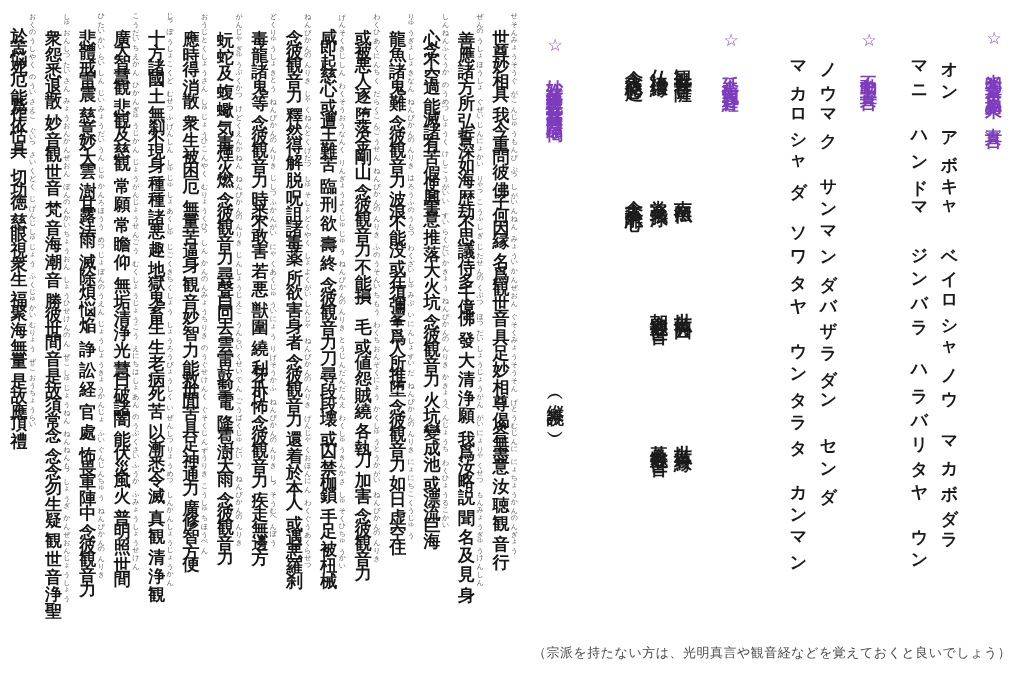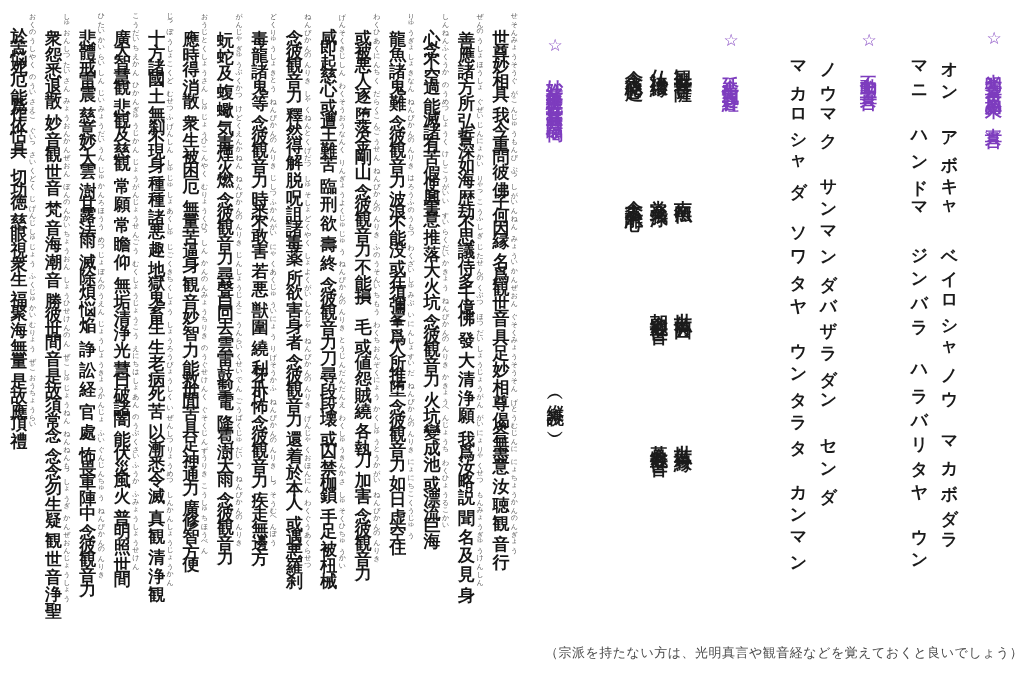--- a/index.html
+++ b/index.html
@@ -12,21 +12,21 @@
   .subheading{color:#1b1b1b;font-weight:bold;font-size:17px;letter-spacing:3.5px;}
   
   #sutra{position:absolute;left:2px;top:8px;width:516px;height:664px;
          display:flex;flex-direction:row-reverse;justify-content:space-between;
          font-family:"Liberation Serif","DejaVu Serif",serif;}
   .s-col{writing-mode:vertical-rl;height:662px;width:34px;color:#161616;}
   .phrase{display:inline-block;font-size:17px;line-height:1.05;letter-spacing:0.5px;
           margin-inline-end:5px;font-weight:bold;}
   ruby{ruby-position:over;}
   rt{font-size:7px;color:#5a5a5a;letter-spacing:0;font-weight:normal;}
-  #caption{position:absolute;left:533px;top:644px;font-size:13px;color:#4a4a4a;letter-spacing:0.5px;margin-left:12px;}
+  #caption{position:absolute;left:533px;top:644px;font-size:13px;color:#4a4a4a;letter-spacing:0.5px;}
 </style>
 </head>
 <body>
 
 <div id="page">
 
   <div id="sutra">
       <div class="s-col"><div class="phrase"><ruby>世尊妙相具<rt>せそんみょうそうぐ</rt></ruby></div><div class="phrase"><ruby>我今重問彼<rt>がこんじゅうもんぴ</rt></ruby></div><div class="phrase"><ruby>佛子何因縁<rt>ぶっしがいんねん</rt></ruby></div><div class="phrase"><ruby>名爲観世音<rt>みょういかんぜおん</rt></ruby></div><div class="phrase"><ruby>具足妙相尊<rt>ぐそくみょうそうそん</rt></ruby></div><div class="phrase"><ruby>偈答無盡意<rt>げとうむじんに</rt></ruby></div><div class="phrase"><ruby>汝聴観音行<rt>にょちょうかんのんぎょう</rt></ruby></div></div>
       <div class="s-col"><div class="phrase"><ruby>善應諸方所<rt>ぜんのうしょほうしょ</rt></ruby></div><div class="phrase"><ruby>弘誓深如海<rt>ぐぜいじんにょかい</rt></ruby></div><div class="phrase"><ruby>歴劫不思議<rt>りゃっこうふしぎ</rt></ruby></div><div class="phrase"><ruby>侍多千億佛<rt>じたせんのくぶつ</rt></ruby></div><div class="phrase"><ruby>發大清浄願<rt>ほつだいしょうじょうがん</rt></ruby></div><div class="phrase"><ruby>我爲汝略説<rt>がいにょりゃくせつ</rt></ruby></div><div class="phrase"><ruby>聞名及見身<rt>もんみょうぎゅうけんしん</rt></ruby></div></div>
       <div class="s-col"><div class="phrase"><ruby>心念不空過<rt>しんねんふくうか</rt></ruby></div><div class="phrase"><ruby>能滅諸有苦<rt>のうめつしょうく</rt></ruby></div><div class="phrase"><ruby>假使興害意<rt>けしこうがいい</rt></ruby></div><div class="phrase"><ruby>推落大火坑<rt>すいらくだいかきょう</rt></ruby></div><div class="phrase"><ruby>念彼観音力<rt>ねんぴかんのんりき</rt></ruby></div><div class="phrase"><ruby>火坑變成池<rt>かきょうへんじょうち</rt></ruby></div><div class="phrase"><ruby>或漂流巨海<rt>わくひょうるこかい</rt></ruby></div></div>

